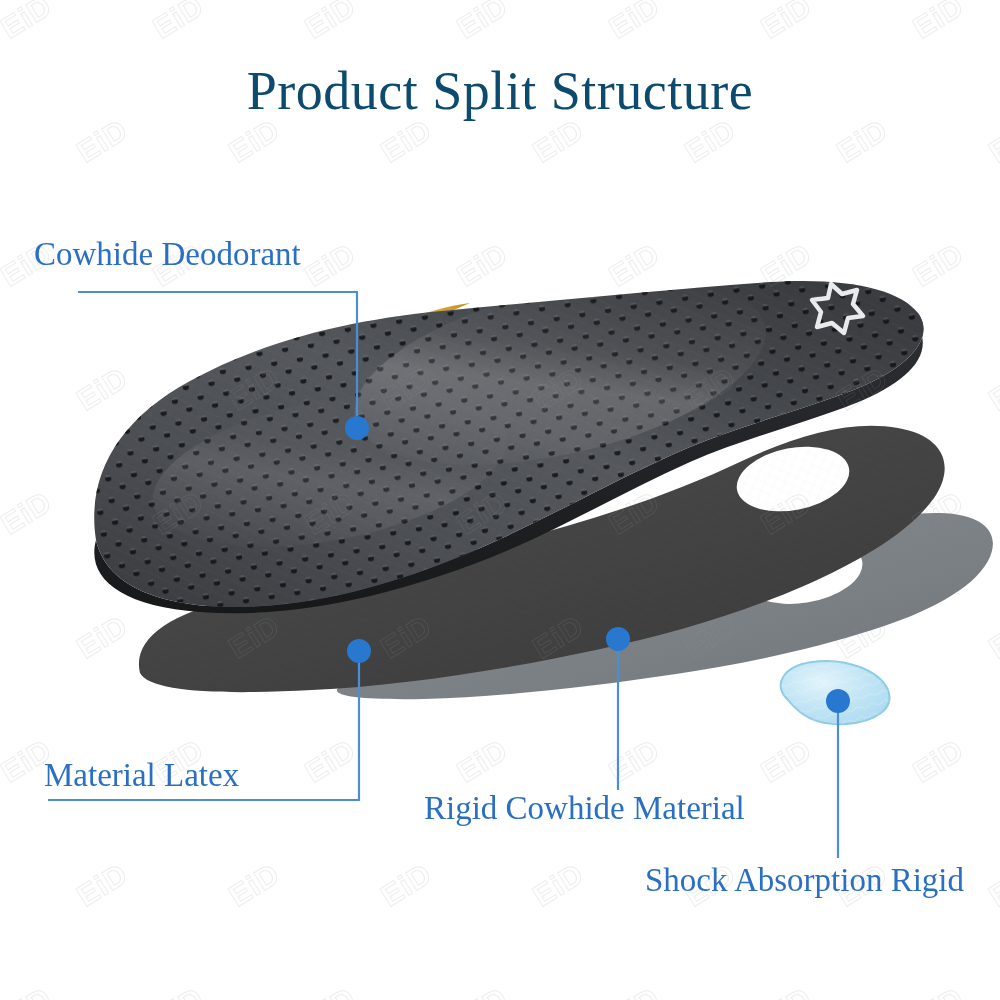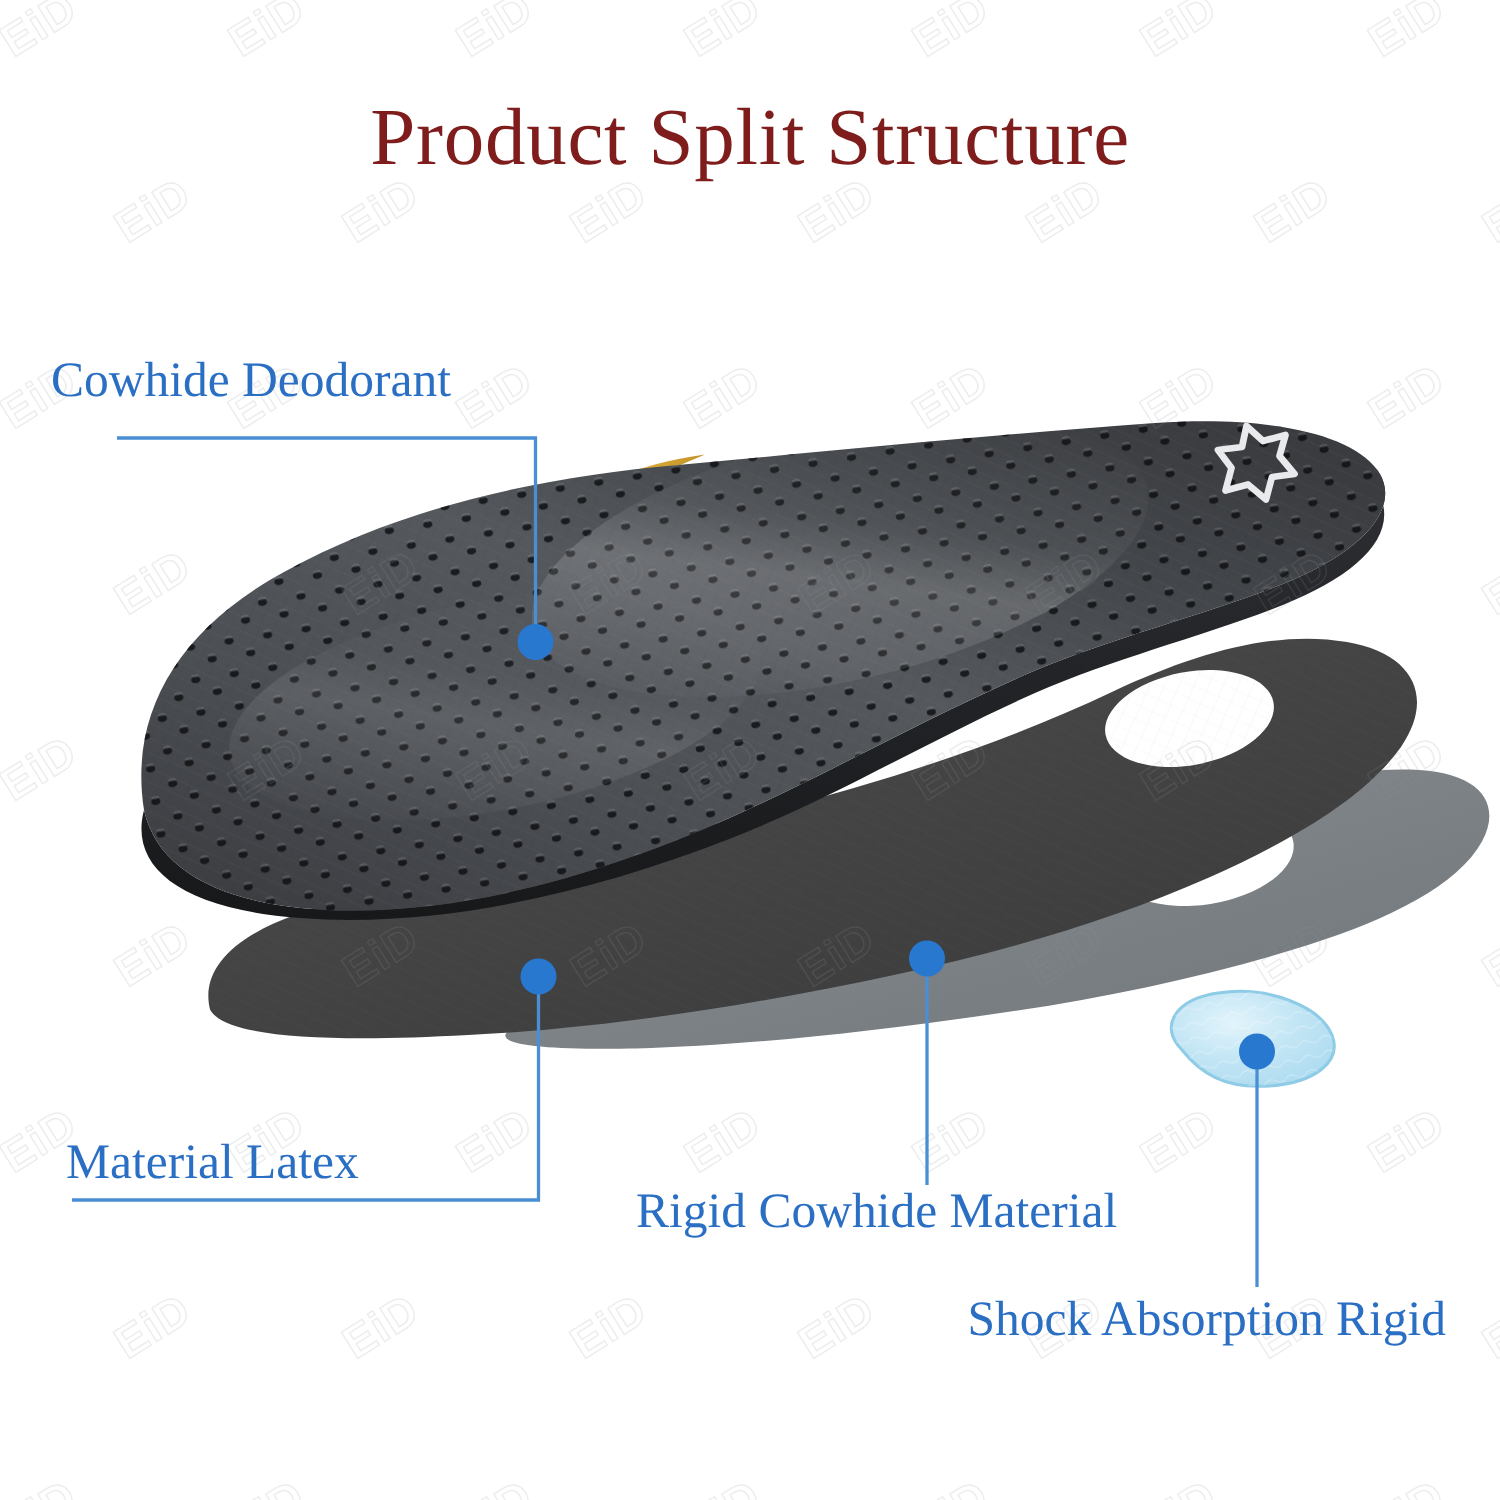--- a/index.html
+++ b/index.html
@@ -33,21 +33,21 @@
     transform:rotate(-32deg);
     white-space:nowrap;
     user-select:none;
   }
 
   
   #title{
     position:absolute;
     left:0;right:0;top:60px;
     text-align:center;
-    color:#7f1d1d;
+    color:#0c4a6e;
     font-size:54px;
     font-weight:400;
     letter-spacing:0.5px;
     z-index:9;
   }
 
   
   #art{
     position:absolute;inset:0;
     z-index:4;

